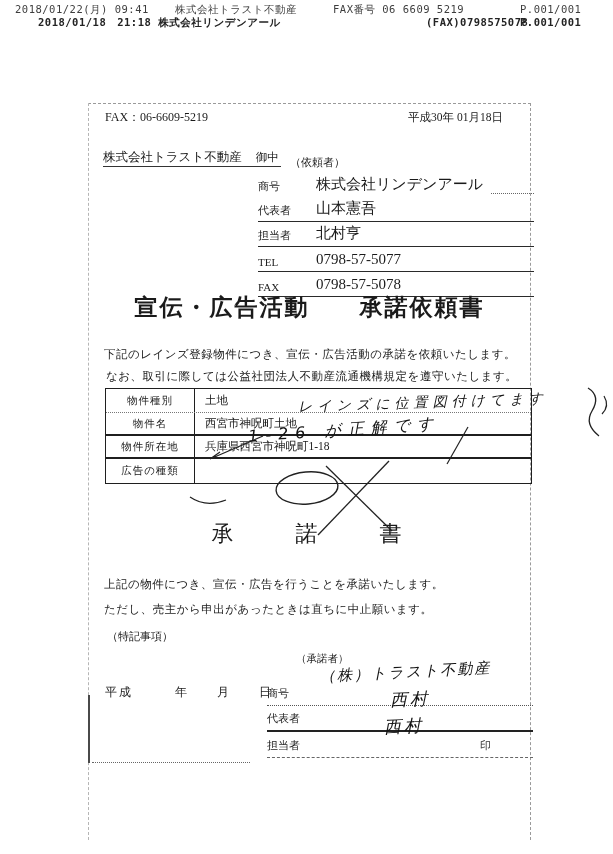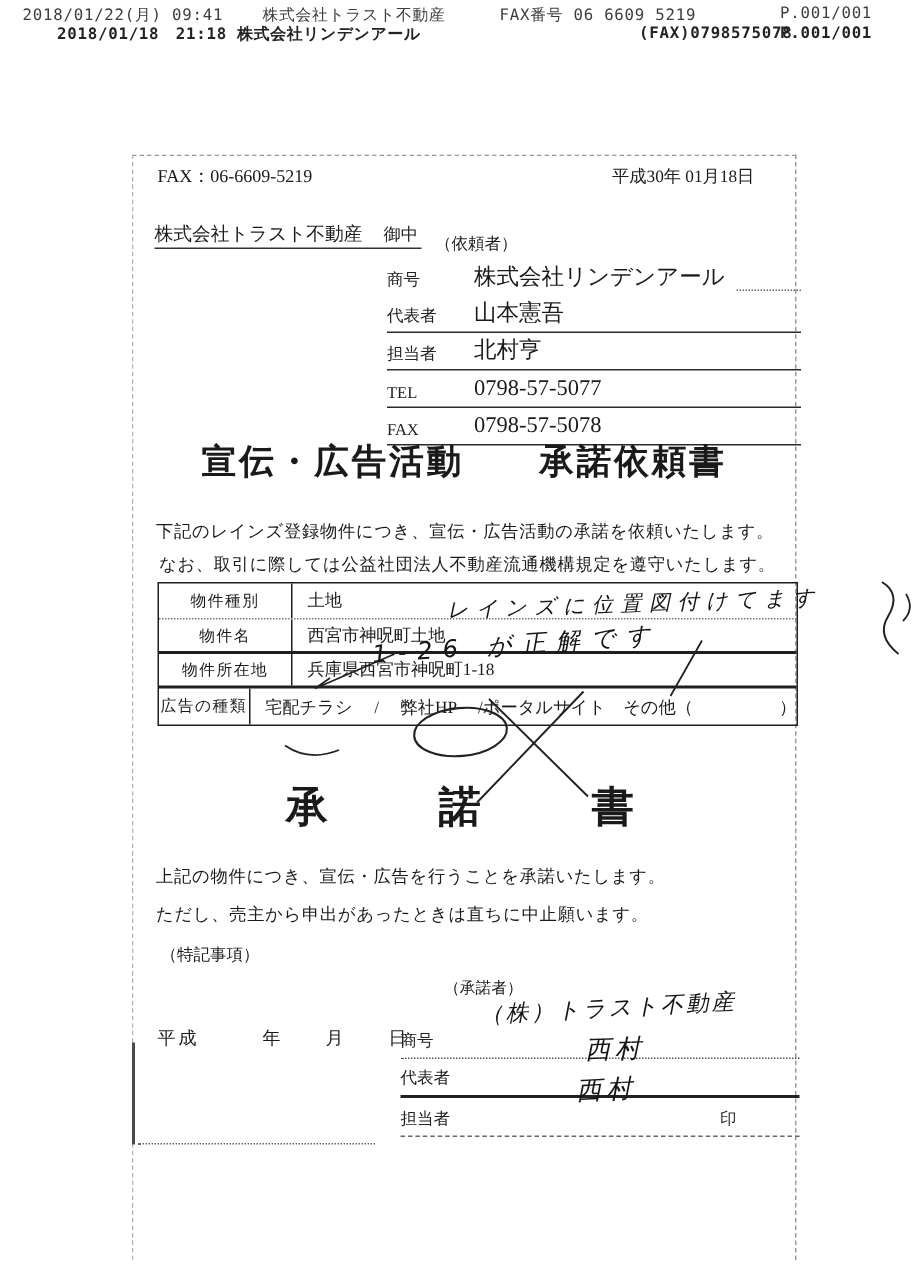--- a/index.html
+++ b/index.html
@@ -26,21 +26,21 @@
   .prow { display:flex; align-items:center; }
   .pl { width:89px; text-align:center; font-size:10.5px; letter-spacing:1px; border-right:1.5px solid #1f1f1f; align-self:stretch; display:flex; align-items:center; justify-content:center; }
   .pv { padding-left:10px; white-space:nowrap; }
   .r1 { height:23px; border-bottom:1px dashed #555; }
   .r2 { height:24px; border-bottom:1px dotted #777; }
   .r3 { height:23px; border-bottom:2px solid #1f1f1f; }
   .r4 { height:23px; border-bottom:2px solid #1f1f1f; }
   .r5 { height:24px; }
   .pricecell { display:flex; flex:1; align-self:stretch; align-items:center; }
   .pricelbl { border-left:1px solid #333; align-self:stretch; display:flex; align-items:center; padding-left:22px; width:88px; font-size:11px; letter-spacing:1px; margin-left:120px; }
-  .consent-title { left:88px; top:519px; width:443px; text-align:center; font-size:28px; font-weight:700; letter-spacing:6px; }
+  .consent-title { left:88px; top:519px; width:443px; text-align:center; font-size:22px; font-weight:400; letter-spacing:6px; }
   .con-rows { left:267px; top:680px; width:266px; }
   .con-row { height:26px; display:flex; align-items:flex-end; padding-bottom:4px; font-size:11px; color:#222; }
   .cr1 { border-bottom:1.3px dotted #555; }
   .cr2 { border-bottom:2.5px solid #222; }
   .cr3 { border-bottom:1.3px dashed #666; }
   .seal { margin-left:auto; margin-right:42px; font-size:11px; color:#333; }
   svg.marks { position:absolute; left:0; top:0; z-index:5; pointer-events:none; }
 </style>
 </head>
 <body>
@@ -106,21 +106,20 @@
   <div class="prow r3">
     <span class="pl">物件名</span>
     <span class="pv">西宮市神呪町土地</span>
   </div>
   <div class="prow r4">
     <span class="pl">物件所在地</span>
     <span class="pv">兵庫県西宮市神呪町1-18</span>
   </div>
   <div class="prow r5">
     <span class="pl">広告の種類</span>
-    <span class="pv">宅配チラシ　 /　 弊社HP　 /ポータルサイト　その他（　　　　　）</span>
   </div>
 </div>
 
 <div class="abs hand" style="left:298px; top:394px; font-size:14px; letter-spacing:5px; transform:rotate(-2deg);">レインズに位置図付けてます</div>
 <div class="abs hand" style="left:248px; top:420px; font-size:16px; letter-spacing:7px; transform:rotate(-4deg);">1-26 が正解です</div>
 
 <div class="abs consent-title">承　　諾　　書</div>
 <div class="abs body-line" style="left:104px; top:577px;">上記の物件につき、宣伝・広告を行うことを承諾いたします。</div>
 <div class="abs body-line" style="left:104px; top:602px;">ただし、売主から申出があったときは直ちに中止願います。</div>
 <div class="abs fs11" style="left:107px; top:629px;">（特記事項）</div>

